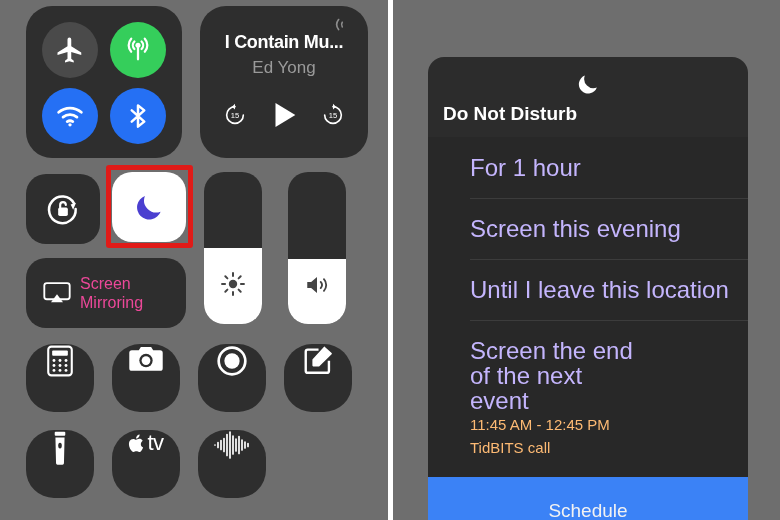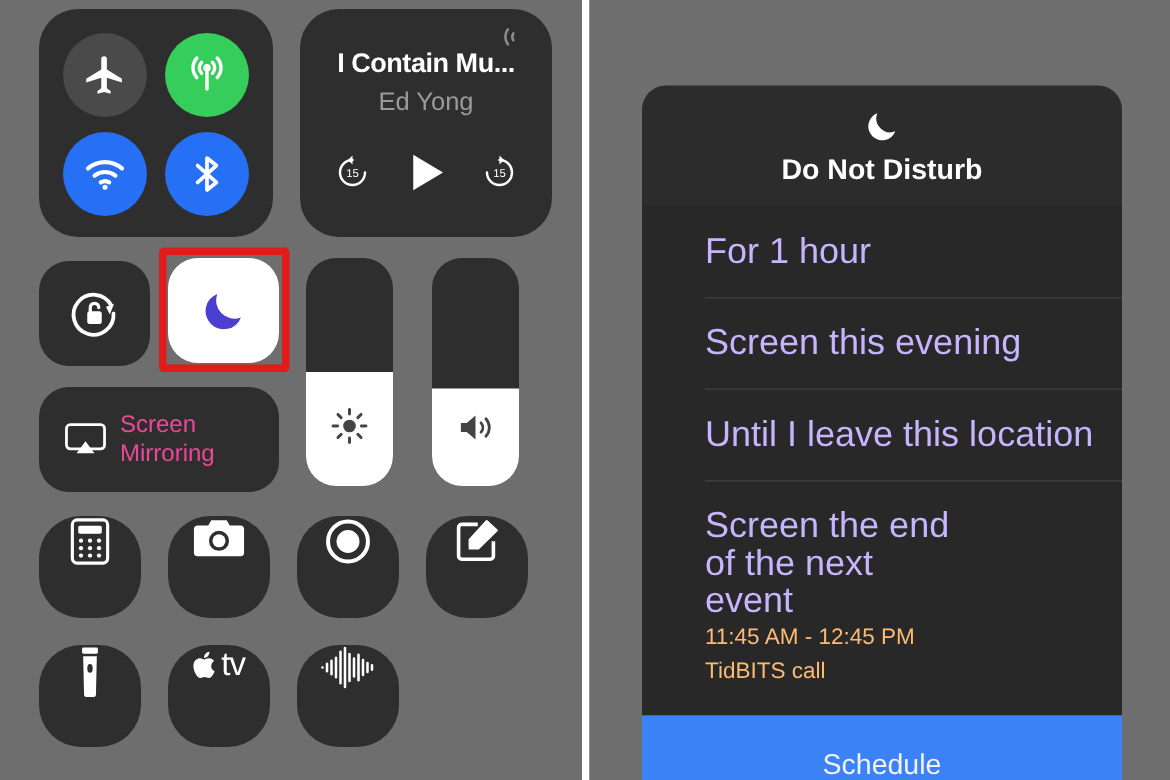--- a/index.html
+++ b/index.html
@@ -60,21 +60,21 @@
   .sl-brightness { left: 204px; top: 172px; }
   .sl-volume     { left: 288px; top: 172px; }
 
   
   .app { position: absolute; width: 68px; height: 68px; background: #2e2e2e; border-radius: 28px;
          display: flex; align-items: flex-start; justify-content: center; }
 
   
   .dnd-dialog { position: absolute; left: 35px; top: 57px; width: 320px; height: 463px;
                 background: #2c2c2c; border-radius: 16px 16px 0 0; overflow: hidden; }
-  .dnd-head { padding: 14px 15px 12px; text-align: center; }
+  .dnd-head { padding: 14px 15px 12px; }
   .dnd-head .moon { margin-bottom: 6px; }
   .dnd-title { color: #ffffff; font-size: 19px; font-weight: bold; }
   .dnd-rows { background: #282828; }
   .dnd-row { position: relative; padding: 18px 0 18px 42px; }
   .dnd-row + .dnd-row::before { content: ""; position: absolute; left: 42px; right: 0; top: 0;
                                 height: 1px; background: #3c3c3c; }
   .dnd-row-label { color: #c4b5fd; font-size: 24px; line-height: 25px; }
   .dnd-row-sub   { color: #fdba74; font-size: 15px; line-height: 23px; }
   .dnd-footer { border-top: 5px solid #3b82f6; background: #3b82f6;
                 text-align: center; padding: 18px 0; }

